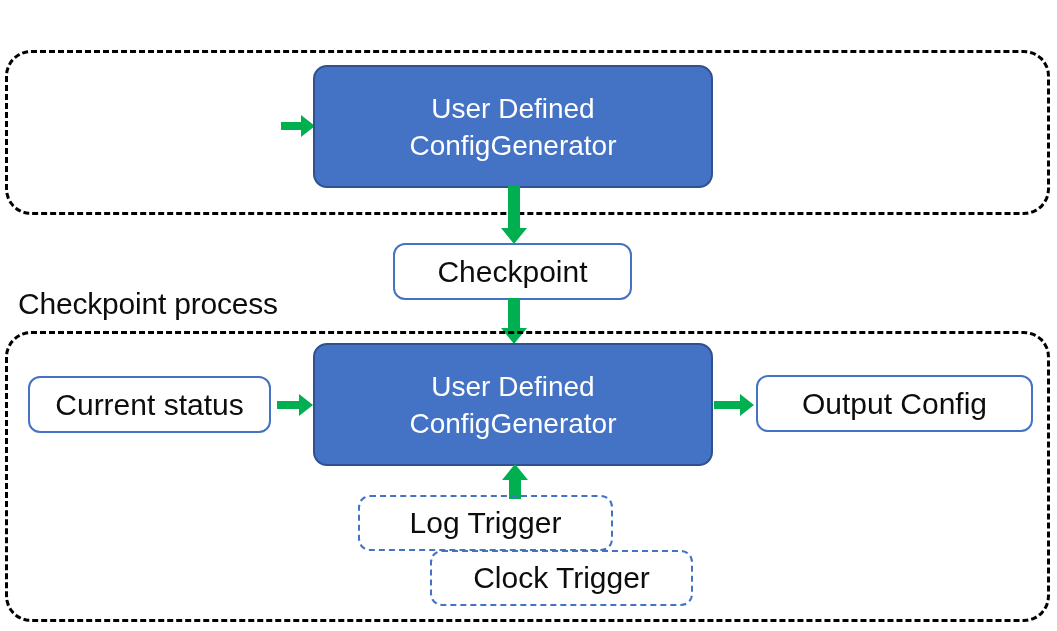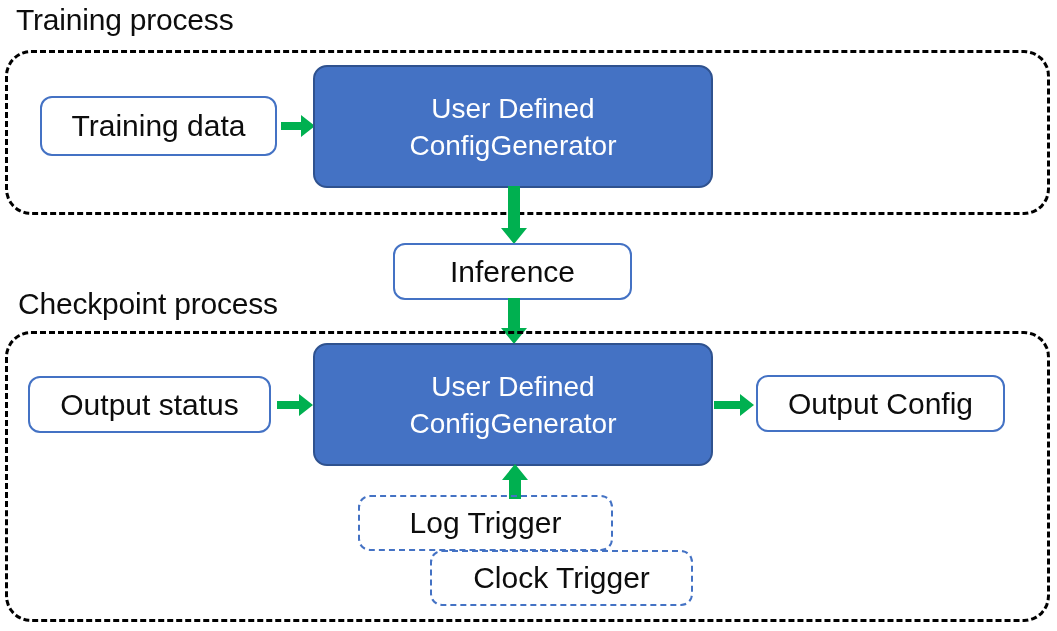--- a/index.html
+++ b/index.html
@@ -73,27 +73,23 @@
   .arrow svg {
     display: block;
     overflow: visible;
   }
 </style>
 </head>
 <body>
 
 <div id="canvas">
 
-  <div class="section-label" style="left:16px; top:3px;">Training process</div>
 
   <div class="dashed-container" style="left:5px; top:50px; width:1045px; height:165px;"></div>
 
-  <div class="node node-plain" style="left:40px; top:96px; width:237px; height:60px;">
-    <span class="node-text">Training data</span>
-  </div>
 
   <div class="arrow" style="left:281px; top:112px;">
     <svg width="36" height="28" viewBox="0 0 36 28">
       <path d="M0 10 L20 10 L20 3 L34 14 L20 25 L20 18 L0 18 Z" fill="#00B050"></path>
     </svg>
   </div>
 
   <div class="node node-process" style="left:313px; top:65px; width:400px; height:123px;">
     <div>
       <span class="node-text">User Defined</span>
@@ -101,35 +97,35 @@
     </div>
   </div>
 
   <div class="arrow" style="left:500px; top:186px;">
     <svg width="28" height="60" viewBox="0 0 28 60">
       <path d="M8 0 L20 0 L20 42 L27 42 L14 58 L1 42 L8 42 Z" fill="#00B050"></path>
     </svg>
   </div>
 
   <div class="node node-plain" style="left:393px; top:243px; width:239px; height:57px;">
-    <span class="node-text">Inference</span>
+    <span class="node-text">Checkpoint</span>
   </div>
 
   <div class="arrow" style="left:500px; top:298px;">
     <svg width="28" height="48" viewBox="0 0 28 48">
       <path d="M8 0 L20 0 L20 30 L27 30 L14 46 L1 30 L8 30 Z" fill="#00B050"></path>
     </svg>
   </div>
 
   <div class="section-label" style="left:18px; top:287px;">Checkpoint process</div>
 
   <div class="dashed-container" style="left:5px; top:331px; width:1045px; height:291px;"></div>
 
   <div class="node node-plain" style="left:28px; top:376px; width:243px; height:57px;">
-    <span class="node-text">Output status</span>
+    <span class="node-text">Current status</span>
   </div>
 
   <div class="arrow" style="left:277px; top:391px;">
     <svg width="38" height="28" viewBox="0 0 38 28">
       <path d="M0 10 L22 10 L22 3 L36 14 L22 25 L22 18 L0 18 Z" fill="#00B050"></path>
     </svg>
   </div>
 
   <div class="node node-process" style="left:313px; top:343px; width:400px; height:123px;">
     <div>
@@ -137,21 +133,21 @@
       <span class="node-text">ConfigGenerator</span>
     </div>
   </div>
 
   <div class="arrow" style="left:714px; top:391px;">
     <svg width="42" height="28" viewBox="0 0 42 28">
       <path d="M0 10 L26 10 L26 3 L40 14 L26 25 L26 18 L0 18 Z" fill="#00B050"></path>
     </svg>
   </div>
 
-  <div class="node node-plain" style="left:756px; top:375px; width:249px; height:57px;">
+  <div class="node node-plain" style="left:756px; top:375px; width:277px; height:57px;">
     <span class="node-text">Output Config</span>
   </div>
 
   <div class="arrow" style="left:501px; top:464px;">
     <svg width="28" height="36" viewBox="0 0 28 36">
       <path d="M14 0 L27 16 L20 16 L20 35 L8 35 L8 16 L1 16 Z" fill="#00B050"></path>
     </svg>
   </div>
 
   <div class="node node-trigger" style="left:430px; top:550px; width:263px; height:56px;">

